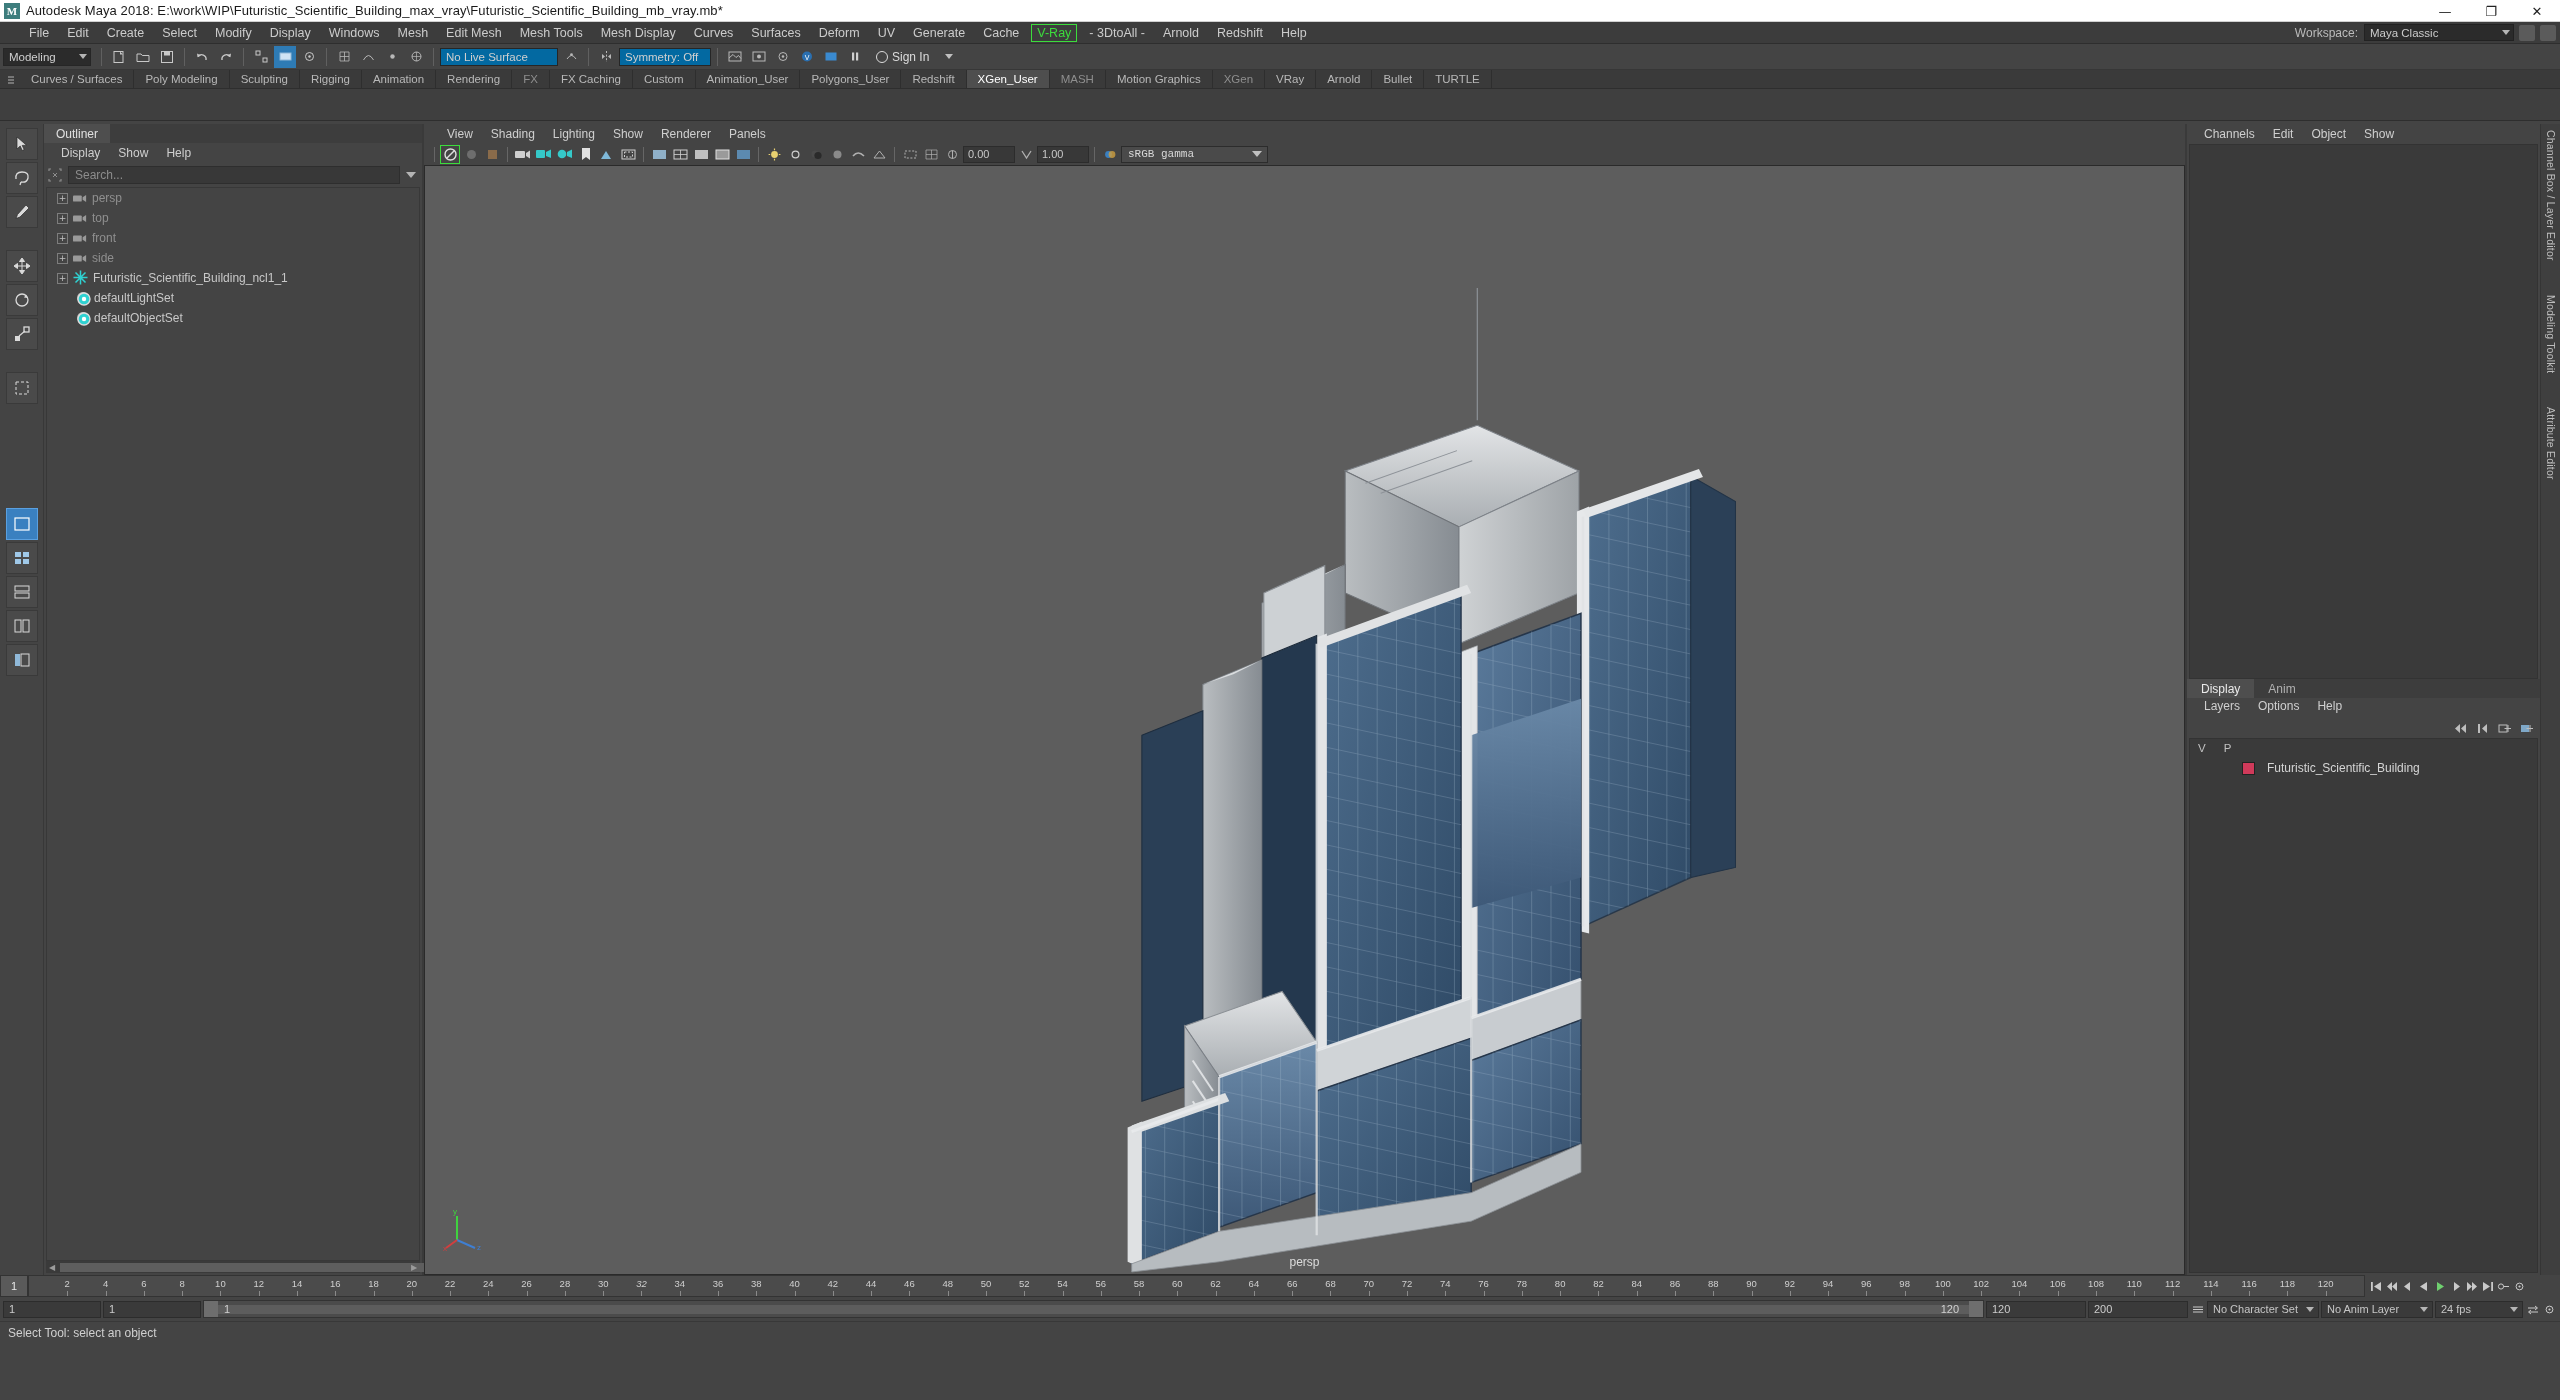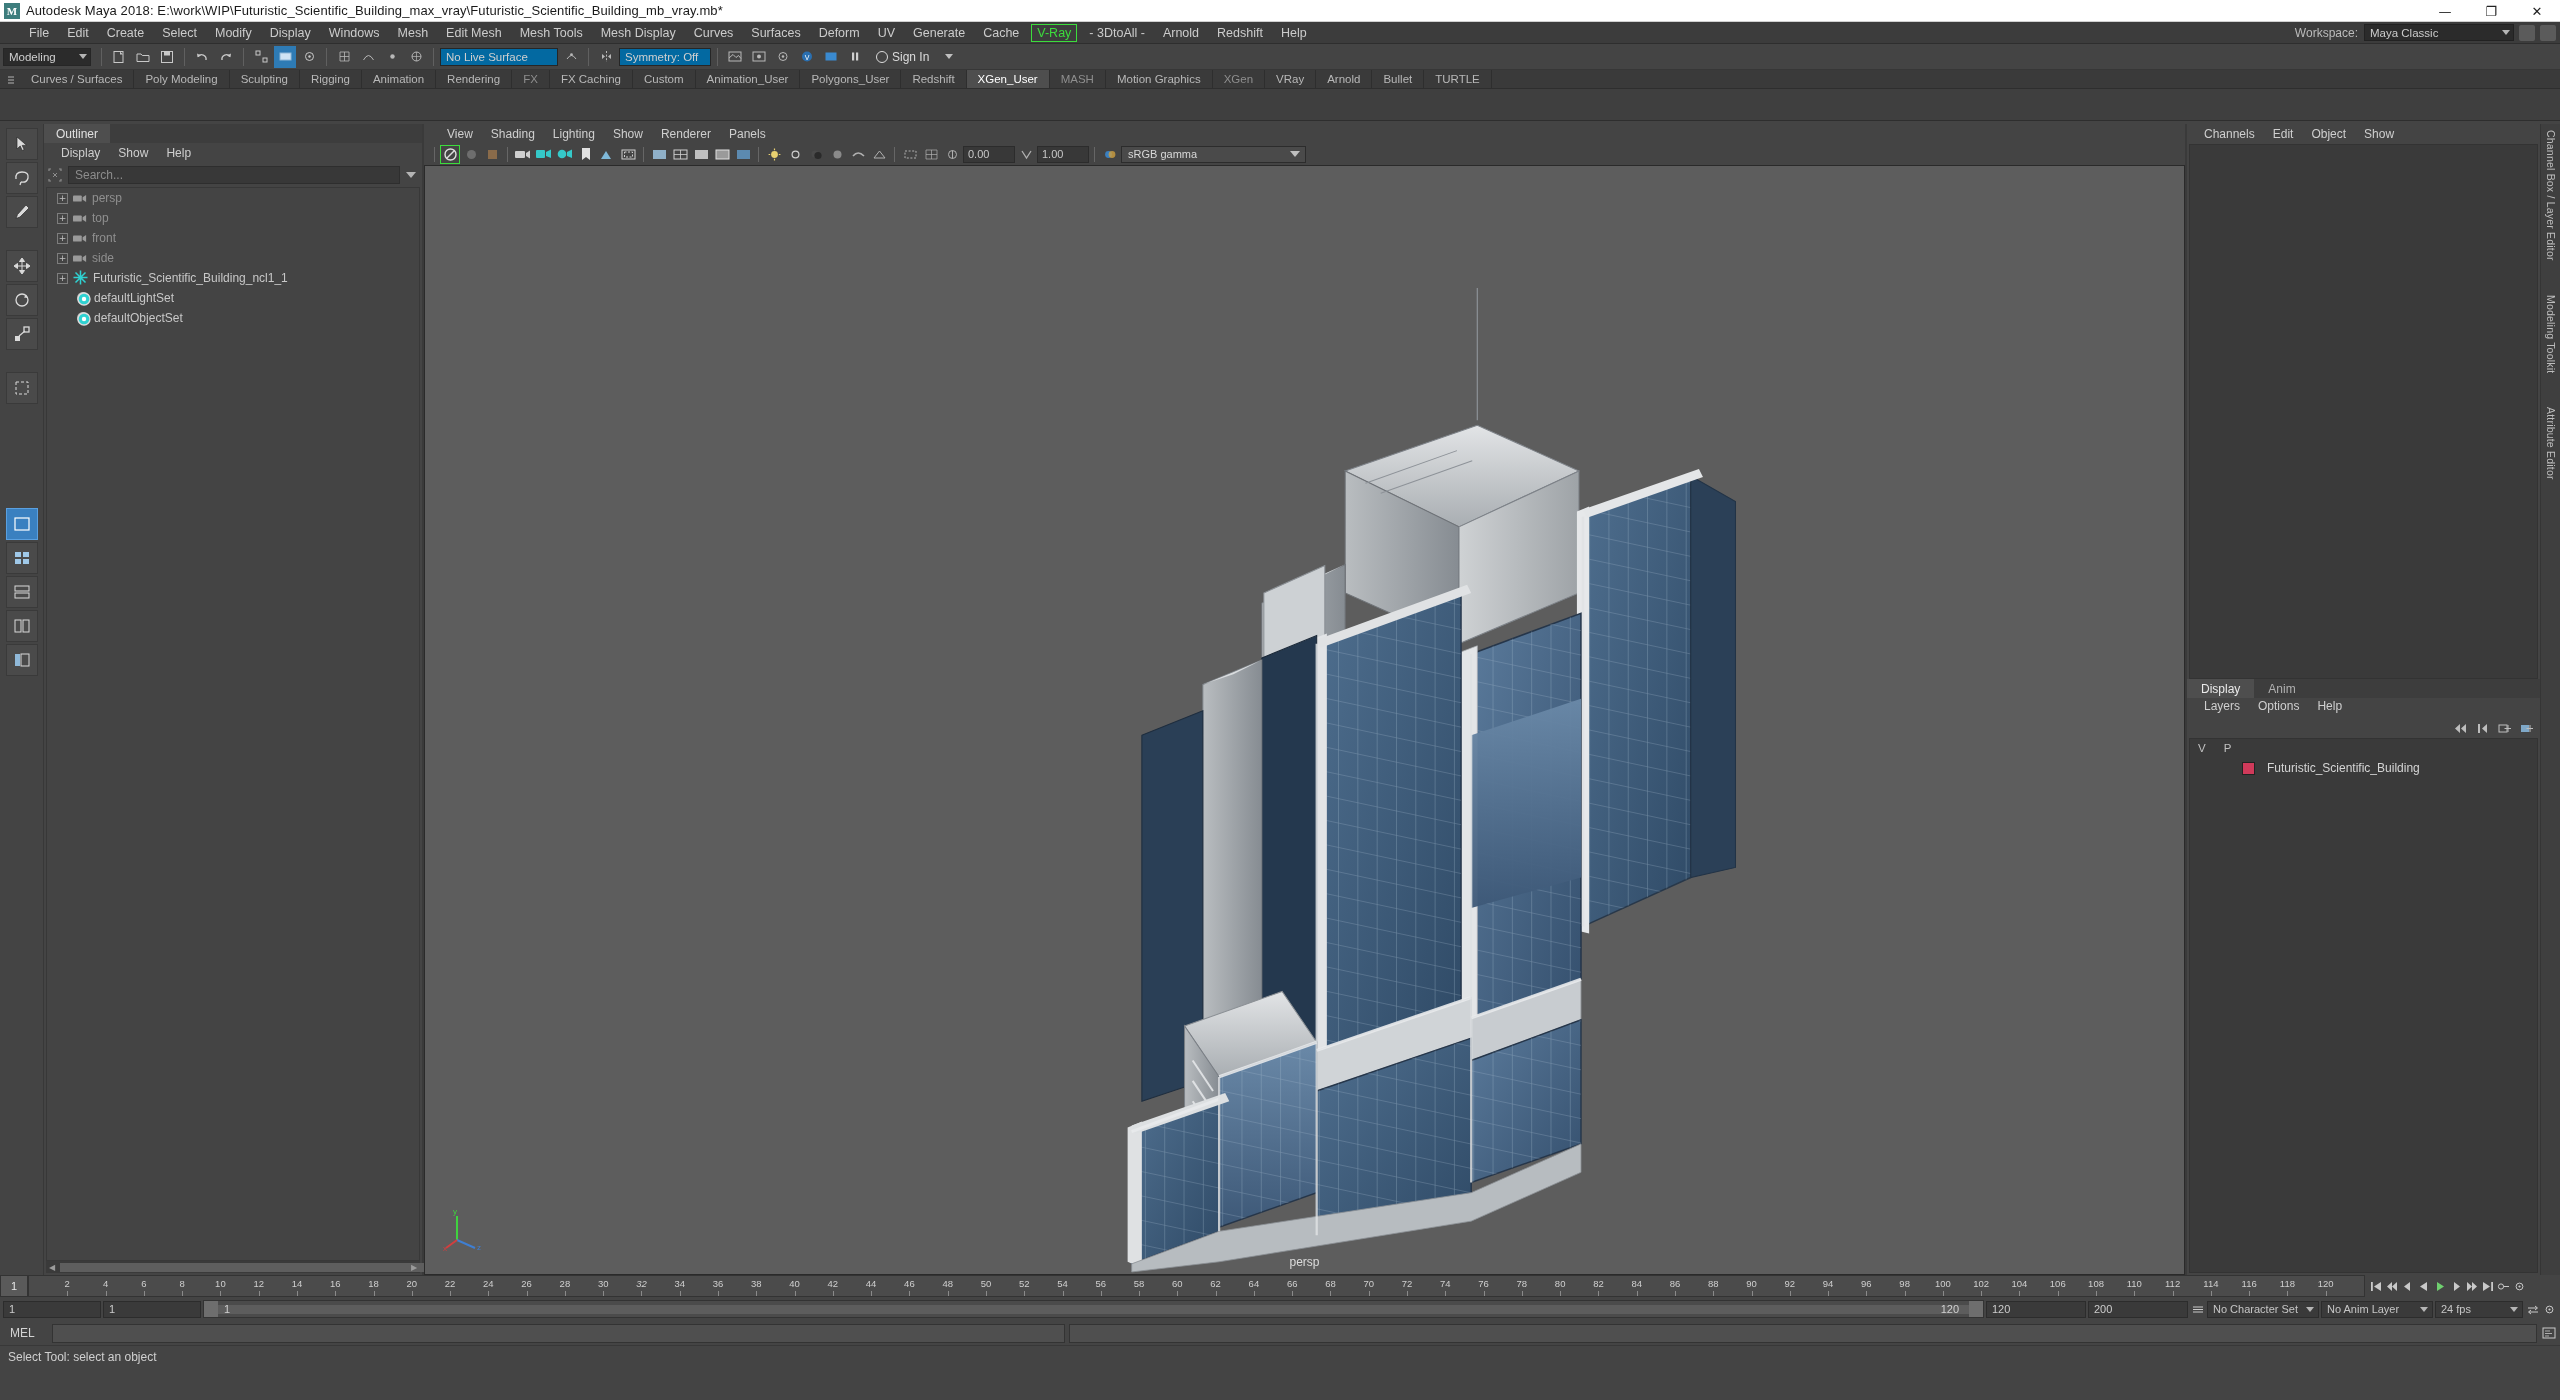--- a/index.html
+++ b/index.html
@@ -192,23 +192,24 @@
     padding-left: 6px; gap: 1px;
   }
   .vtb { width: 20px; height: 19px; display:flex; align-items:center; justify-content:center; color:#c8c8c8; }
   .vtb.green-sel { border: 1px solid #3cdc3c; }
   .vsep { width: 1px; height: 15px; background: #666; margin: 0 4px; }
   .vnum {
     width: 52px; height: 17px; background:#383838; border:1px solid #2c2c2c;
     color:#c8c8c8; font-size:11px; display:flex; align-items:center; padding-left:4px;
   }
   .vgamma {
-    width: 185px; height: 17px; background:#4a4a4a; border:1px solid #2c2c2c;
+    width: 147px; height: 17px; background:#4a4a4a; border:1px solid #2c2c2c;
     color:#d8d8d8; font-size:11px; display:flex; align-items:center; padding-left:6px;
     position: relative;
+    font-family: Liberation Mono, monospace;
   }
   .vgamma .caret {
     position:absolute; right:5px; width:0;height:0;
     border-left:5px solid transparent;border-right:5px solid transparent;border-top:6px solid #c0c0c0;
   }
   .viewport {
     flex: 1; background: #5d5d5d; position: relative; overflow: hidden;
     border: 1px solid #2a2a2a;
   }
   .vp-label {
@@ -1285,29 +1286,18 @@
           </svg>
       </div>
       <div class="tcb">
         <svg width="13" height="11" viewBox="0 0 13 11">
             <circle cx="6.5" cy="5.5" r="3.4" fill="none" stroke="#c9c9c9"></circle>
             <circle cx="6.5" cy="5.5" r="1.1" fill="#c9c9c9"></circle>
           </svg>
       </div>
     </div>
 
-    <div class="cmd-row">
-      <div class="mel-label">MEL</div>
-      <div class="cmd-input"></div>
-      <div class="cmd-input2"></div>
-      <div class="tcb">
-        <svg width="14" height="12" viewBox="0 0 14 12">
-            <rect x="1" y="1" width="12" height="10" fill="none" stroke="#c9c9c9"></rect>
-            <path d="M3 4 H8 M3 6.5 H10 M3 9 H7" stroke="#c9c9c9" stroke-width="0.8"></path>
-          </svg>
-      </div>
-    </div>
 
     <div class="help-row">
       <div class="help-text">Select Tool: select an object</div>
     </div>
   </div>
 </div>
 
 </body></html>

